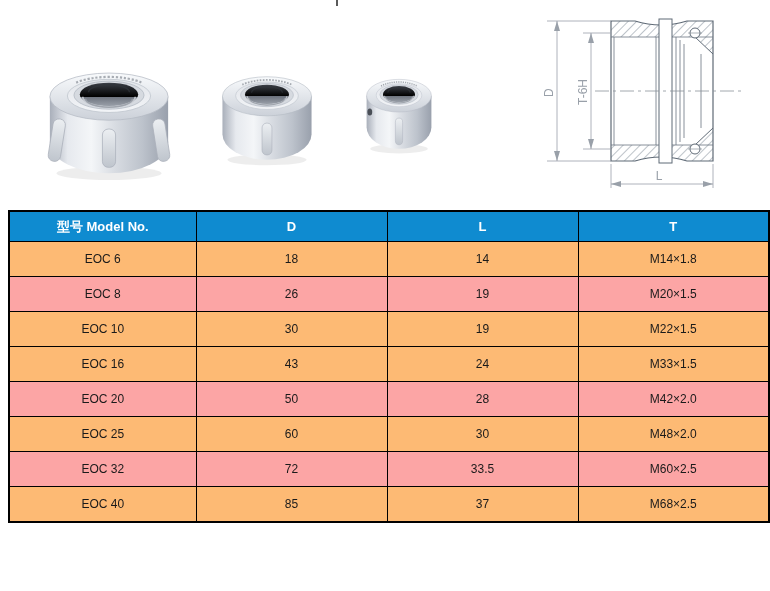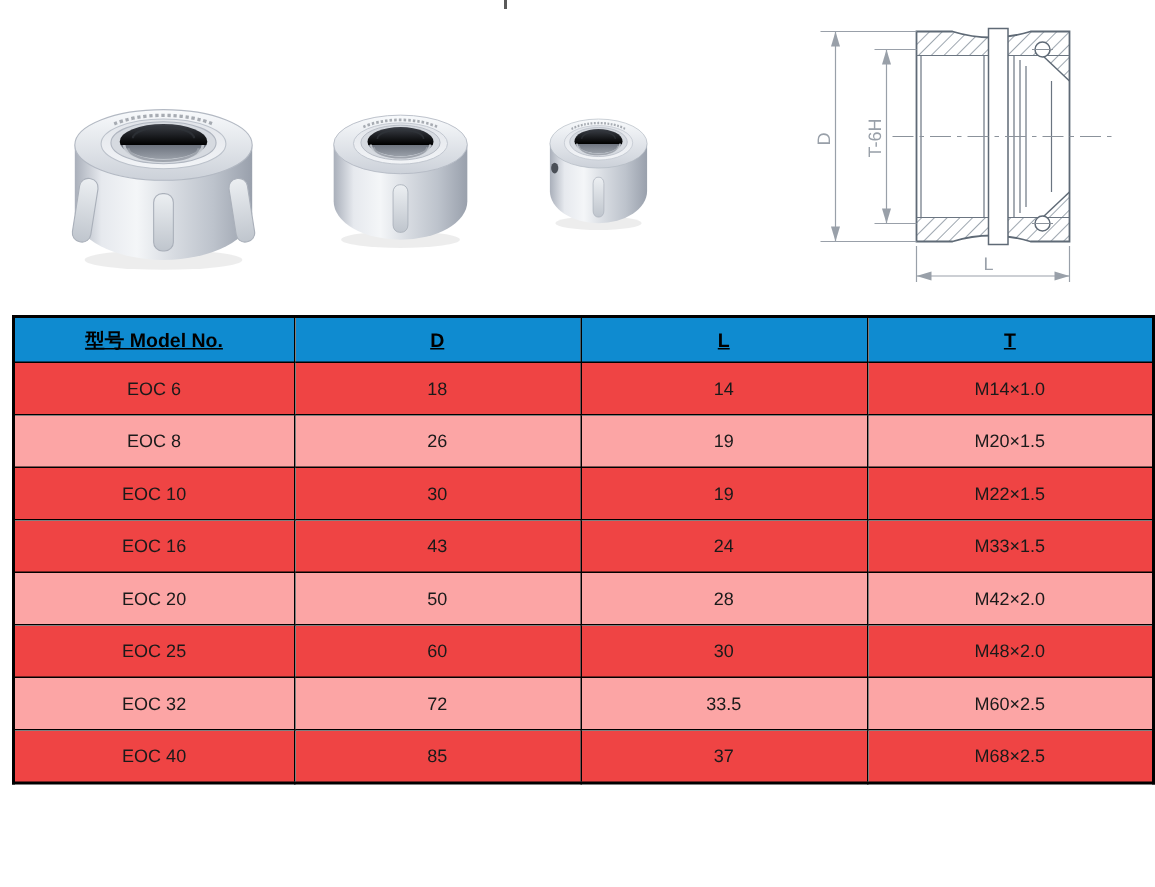--- a/index.html
+++ b/index.html
@@ -10,22 +10,22 @@
   
   .nut{position:absolute;}
   
   .drawing{position:absolute;left:543px;top:4px;}
   .drawing text{font-family:"Liberation Sans","DejaVu Sans",sans-serif;}
   
   .spec-table{position:absolute;left:8px;top:210px;width:760px;border-collapse:collapse;
               table-layout:fixed;border:2px solid #000;}
   .spec-table th,.spec-table td{border:1px solid #000;text-align:center;vertical-align:middle;
               padding:0;overflow:hidden;white-space:nowrap;}
-  .spec-table th{height:29px;background:#0f8bd0;color:#000000;font-size:13px;font-weight:bold;text-decoration:underline;}
-  .spec-table td{height:34px;background:#ef4444;color:#1a1a1a;font-size:12px;}
+  .spec-table th{height:29px;background:#0f8bd0;color:#ffffff;font-size:13px;font-weight:bold;}
+  .spec-table td{height:34px;background:#fdba74;color:#1a1a1a;font-size:12px;}
   .spec-table tr.alt td{background:#fca5a5;}
   .col-model{width:187px;} .col-d{width:191px;} .col-l{width:191px;} .col-t{width:191px;}
 </style>
 </head>
 <body>
 
 <div class="stage">
 
   <svg width="0" height="0" style="position:absolute" aria-hidden="true">
     <defs>
@@ -152,21 +152,21 @@
         <th>D</th>
         <th>L</th>
         <th>T</th>
       </tr>
     </thead>
     <tbody>
       <tr>
         <td>EOC 6</td>
         <td>18</td>
         <td>14</td>
-        <td>M14×1.0</td>
+        <td>M14×1.8</td>
       </tr>
       <tr class="alt">
         <td>EOC 8</td>
         <td>26</td>
         <td>19</td>
         <td>M20×1.5</td>
       </tr>
       <tr>
         <td>EOC 10</td>
         <td>30</td>

